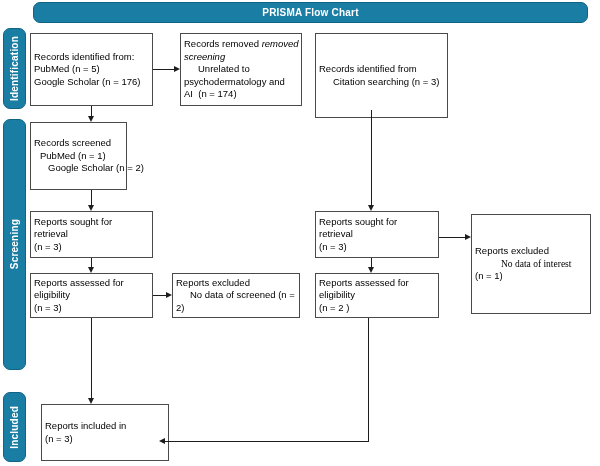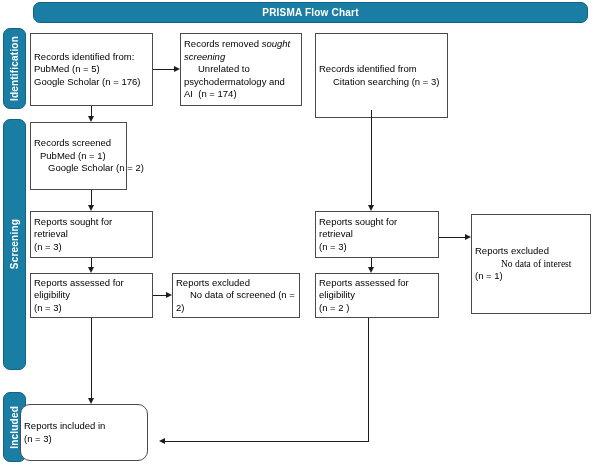--- a/index.html
+++ b/index.html
@@ -129,30 +129,30 @@
   </div>
 
   <div class="box" style="left:30px;top:273px;width:123px;height:45px;">
     <div class="txt">
       <span class="ln">Reports assessed for</span>
       <span class="ln">eligibility</span>
       <span class="ln">(n = 3)</span>
     </div>
   </div>
 
-  <div class="box" style="left:20px;top:404px;width:128px;height:57px;border-radius:10px;">
+  <div class="box" style="left:41px;top:404px;width:128px;height:57px;">
     <div class="txt">
       <span class="ln">Reports included in</span>
       <span class="ln">(n = 3)</span>
     </div>
   </div>
 
   <div class="box" style="left:180px;top:33px;width:122px;height:73px;">
     <div class="txt">
-      <span class="ln"><span>Records removed </span><span class="it">sought</span></span>
+      <span class="ln"><span>Records removed </span><span class="it">removed</span></span>
       <span class="ln it">screening</span>
       <span class="ln ind2">Unrelated to</span>
       <span class="ln">psychodermatology and</span>
       <span class="ln">AI  (n = 174)</span>
     </div>
   </div>
 
   <div class="box" style="left:172px;top:273px;width:128px;height:45px;">
     <div class="txt">
       <span class="ln">Reports excluded</span>

